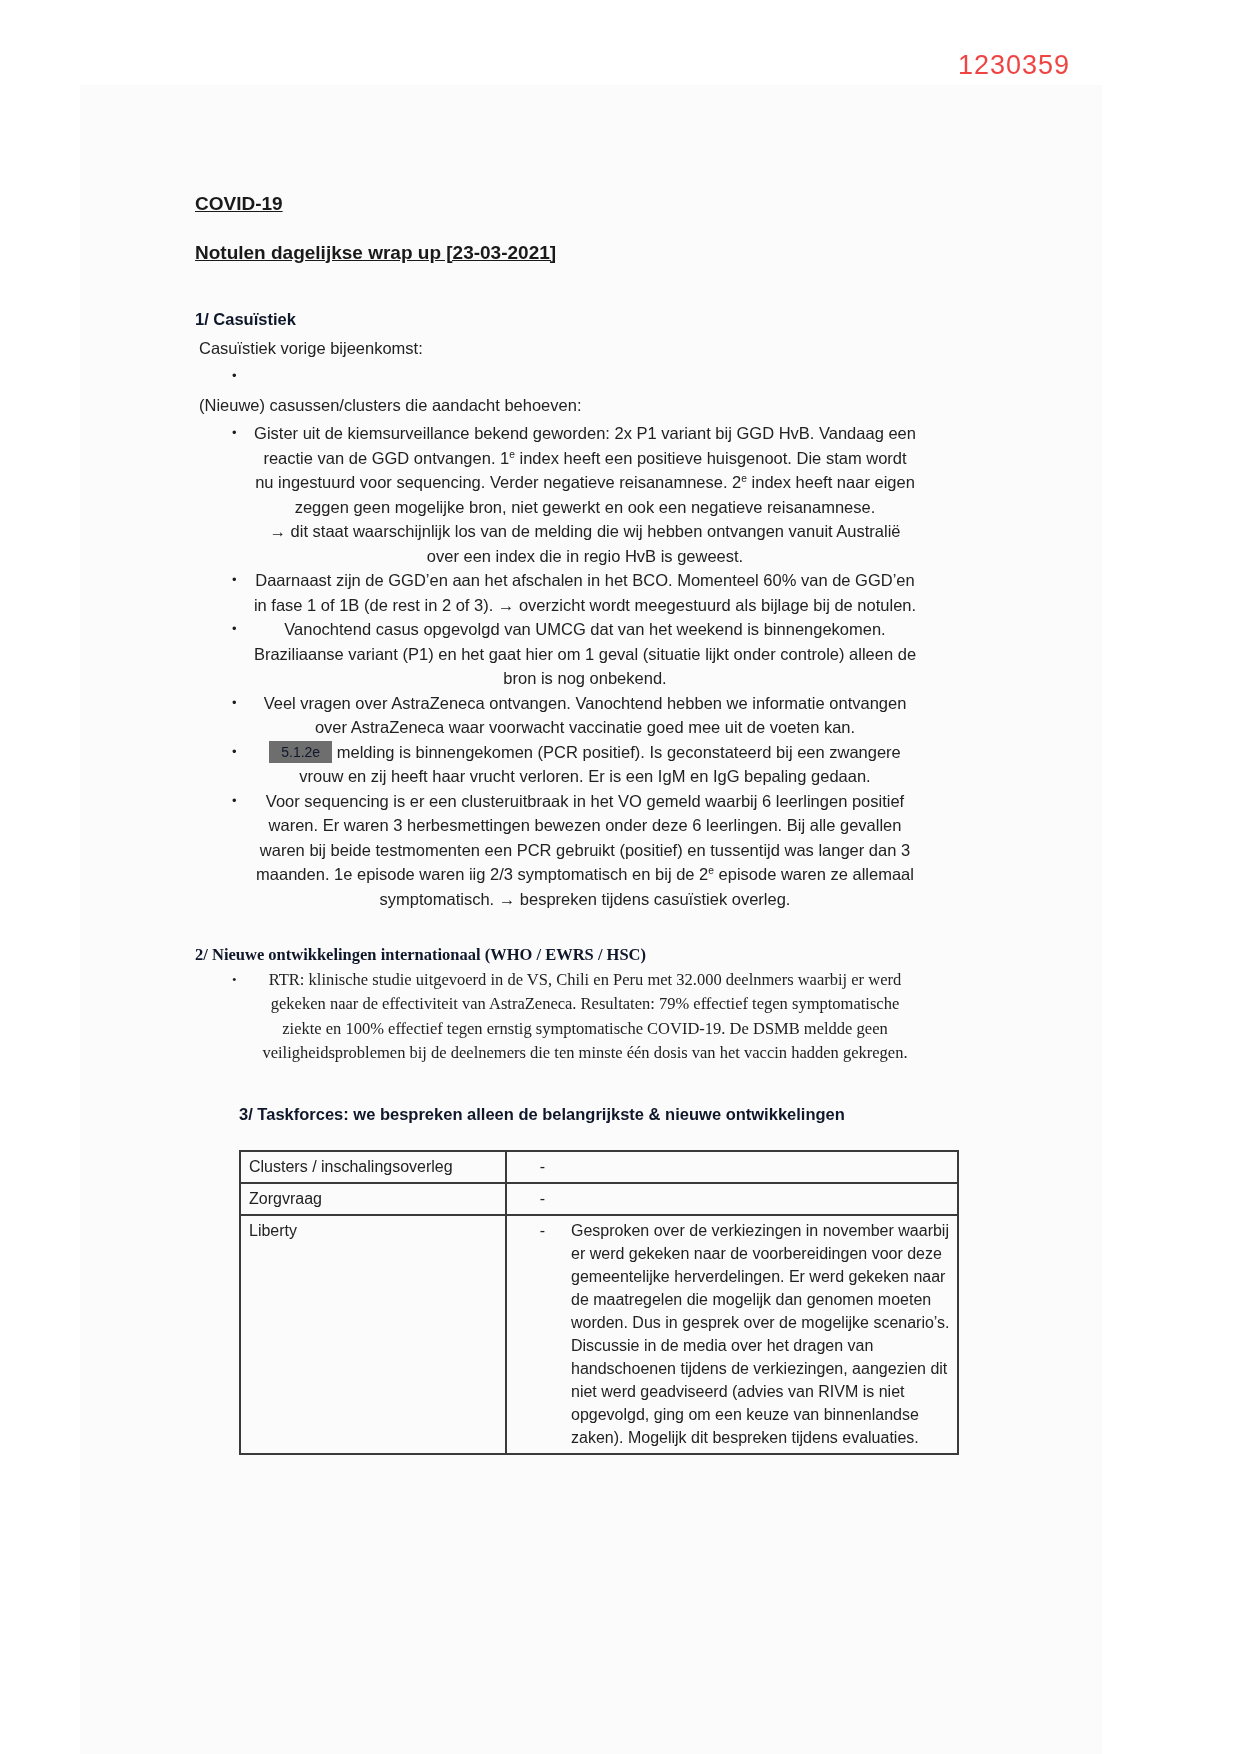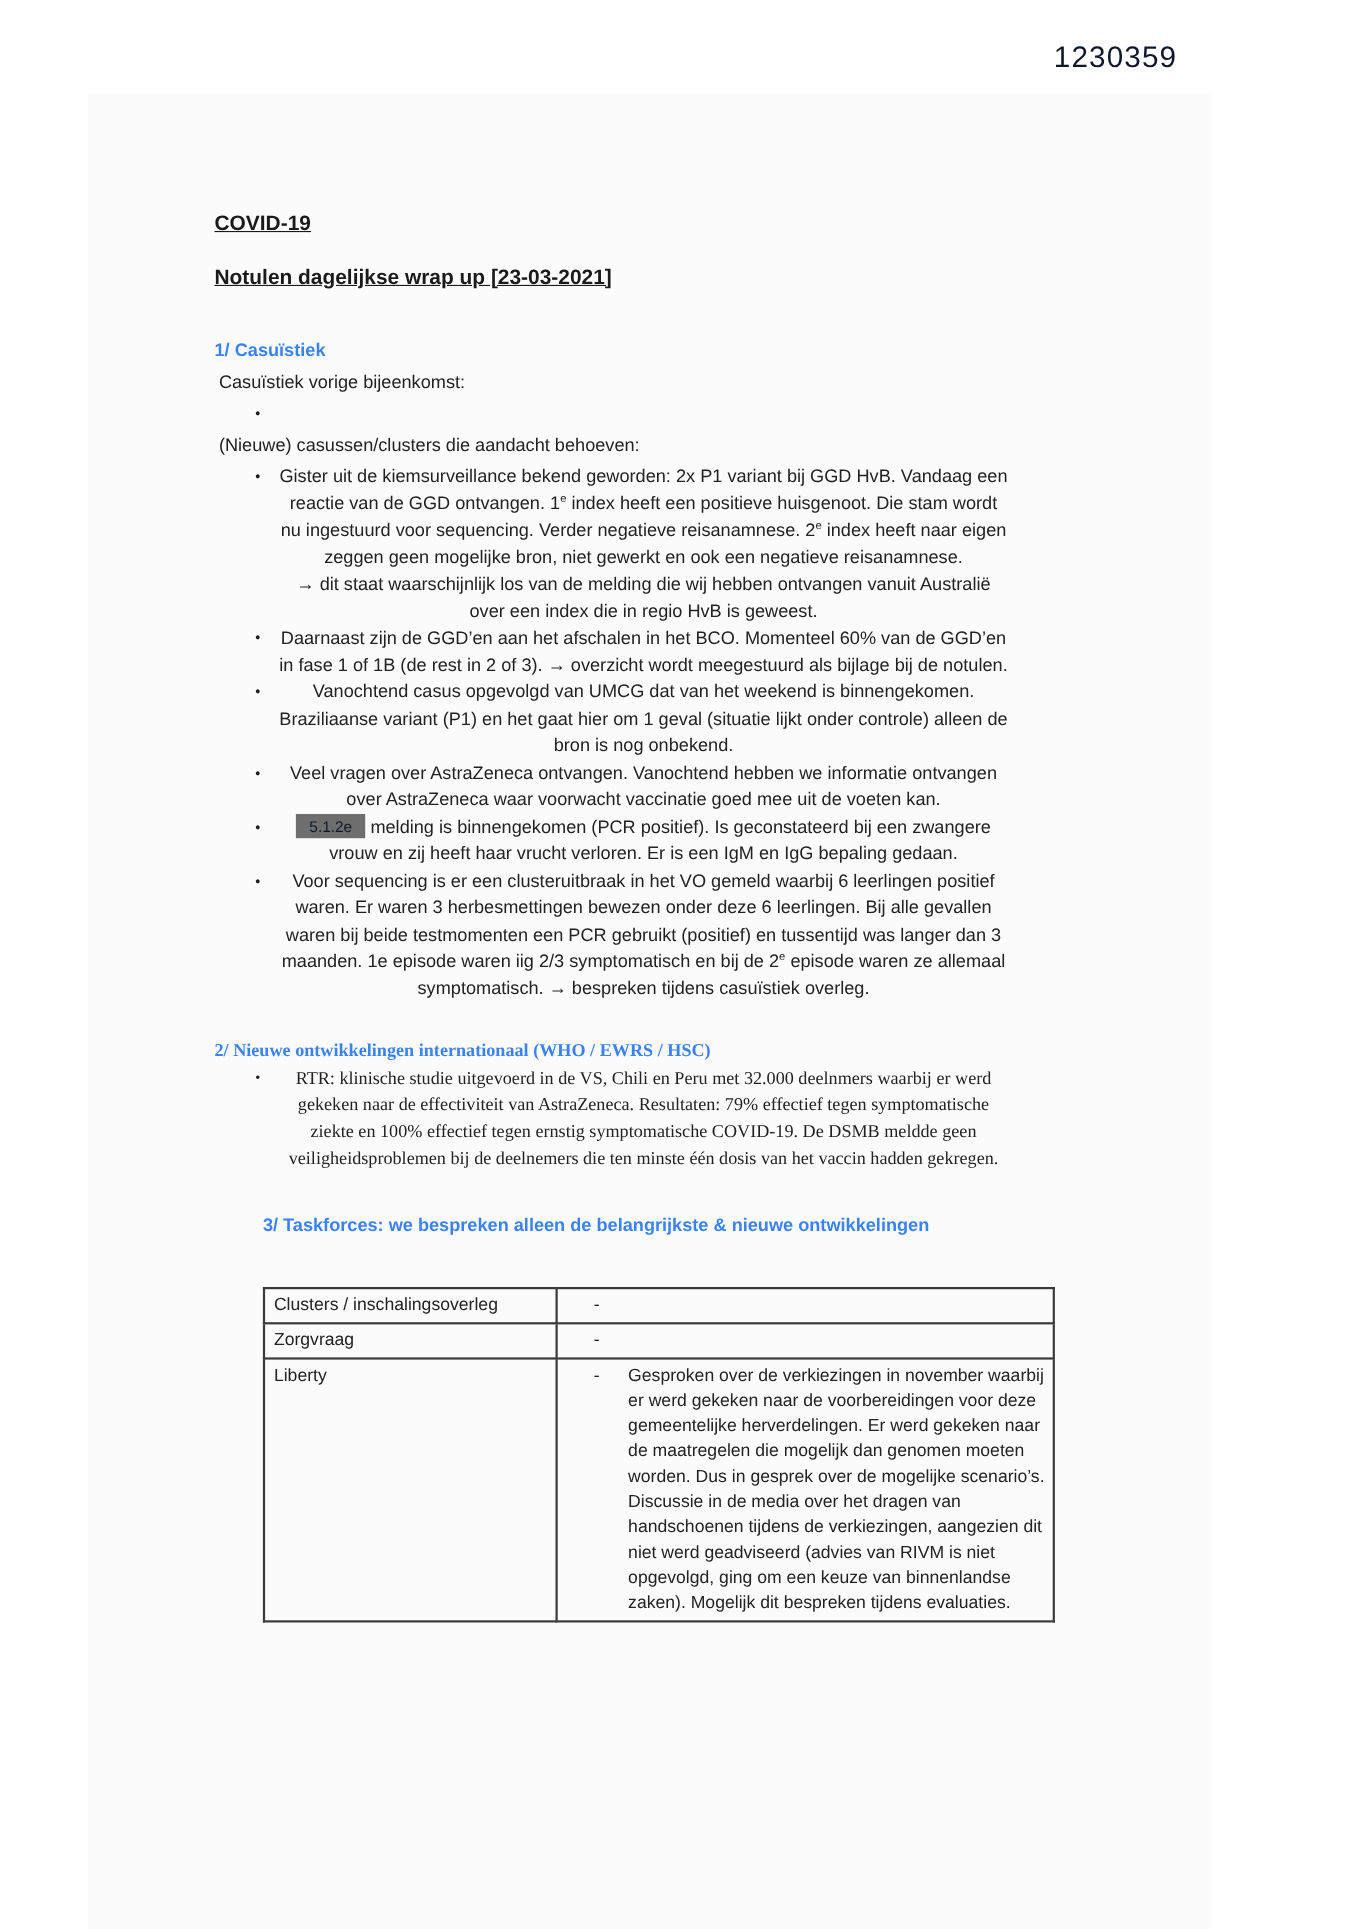--- a/index.html
+++ b/index.html
@@ -9,55 +9,55 @@
     font-family:"Liberation Sans","DejaVu Sans",sans-serif;
     color:#222222;
     position:relative;
     overflow:hidden;
   }
   .scan-tint{
     position:absolute;left:80px;top:85px;width:1022px;height:1669px;
     background:#fbfbfb;
   }
   .doc-number{
-    position:absolute;left:958px;top:37px;
-    font-size:27px;color:#0f172a;letter-spacing:1px;
+    position:absolute;left:958px;top:50px;
+    font-size:27px;color:#ef4444;letter-spacing:1px;
   }
   .content{
     position:absolute;left:195px;top:192px;width:722px;
     font-size:16.5px;line-height:24.5px;
   }
   .title, .subtitle{
     font-weight:bold;font-size:19px;
     text-decoration:underline;color:#1a1a1a;margin:0;
   }
   .subtitle{margin-top:24px;}
   .sec-heading{
-    font-weight:bold;color:#3b82f6;margin:0;font-size:16.5px;
+    font-weight:bold;color:#0f172a;margin:0;font-size:16.5px;
   }
   .sec1{margin-top:42px;}
   .sec2{margin-top:32px;font-family:Liberation Serif, serif;}
   .sec3{margin-top:36px;padding-left:44px;}
   p.plain{margin:4px;}
   ul.bullets{list-style:none;margin:0;padding:0;}
   ul.bullets li{display:flex;align-items:flex-start;}
   .marker{
     width:21px;margin-left:37px;flex:0 0 21px;
     font-size:13px;line-height:24.5px;color:#1c1c1c;
   }
   .btext{flex:1 1 auto;min-width:0;text-align:center;}
   sup{font-size:0.62em;line-height:0;vertical-align:super;}
   .redaction{
     display:inline-block;background:#6e6e6e;color:#0f172a;
     font-size:14px;line-height:20px;padding:1px 12px;
     vertical-align:baseline;transform:translateY(-1px);
   }
   table.tf{
     border-collapse:collapse;table-layout:fixed;
-    width:720px;margin-top:44px;
+    width:720px;margin-top:24px;
     font-size:16px;line-height:23px;color:#222;
   }
   table.tf, table.tf td{border:2px solid #3a3a3a;}
   table.tf td{vertical-align:top;padding:3px 6px 4px 8px;}
   td.c1{width:250px;}
   td.c2 .cellwrap{display:flex;align-items:flex-start;}
   td.c2 .dash{width:30px;text-align:right;flex:0 0 30px;padding-right:0;}
   td.c2 .celltext{margin-left:26px;width:392px;}
 </style>
 </head>

